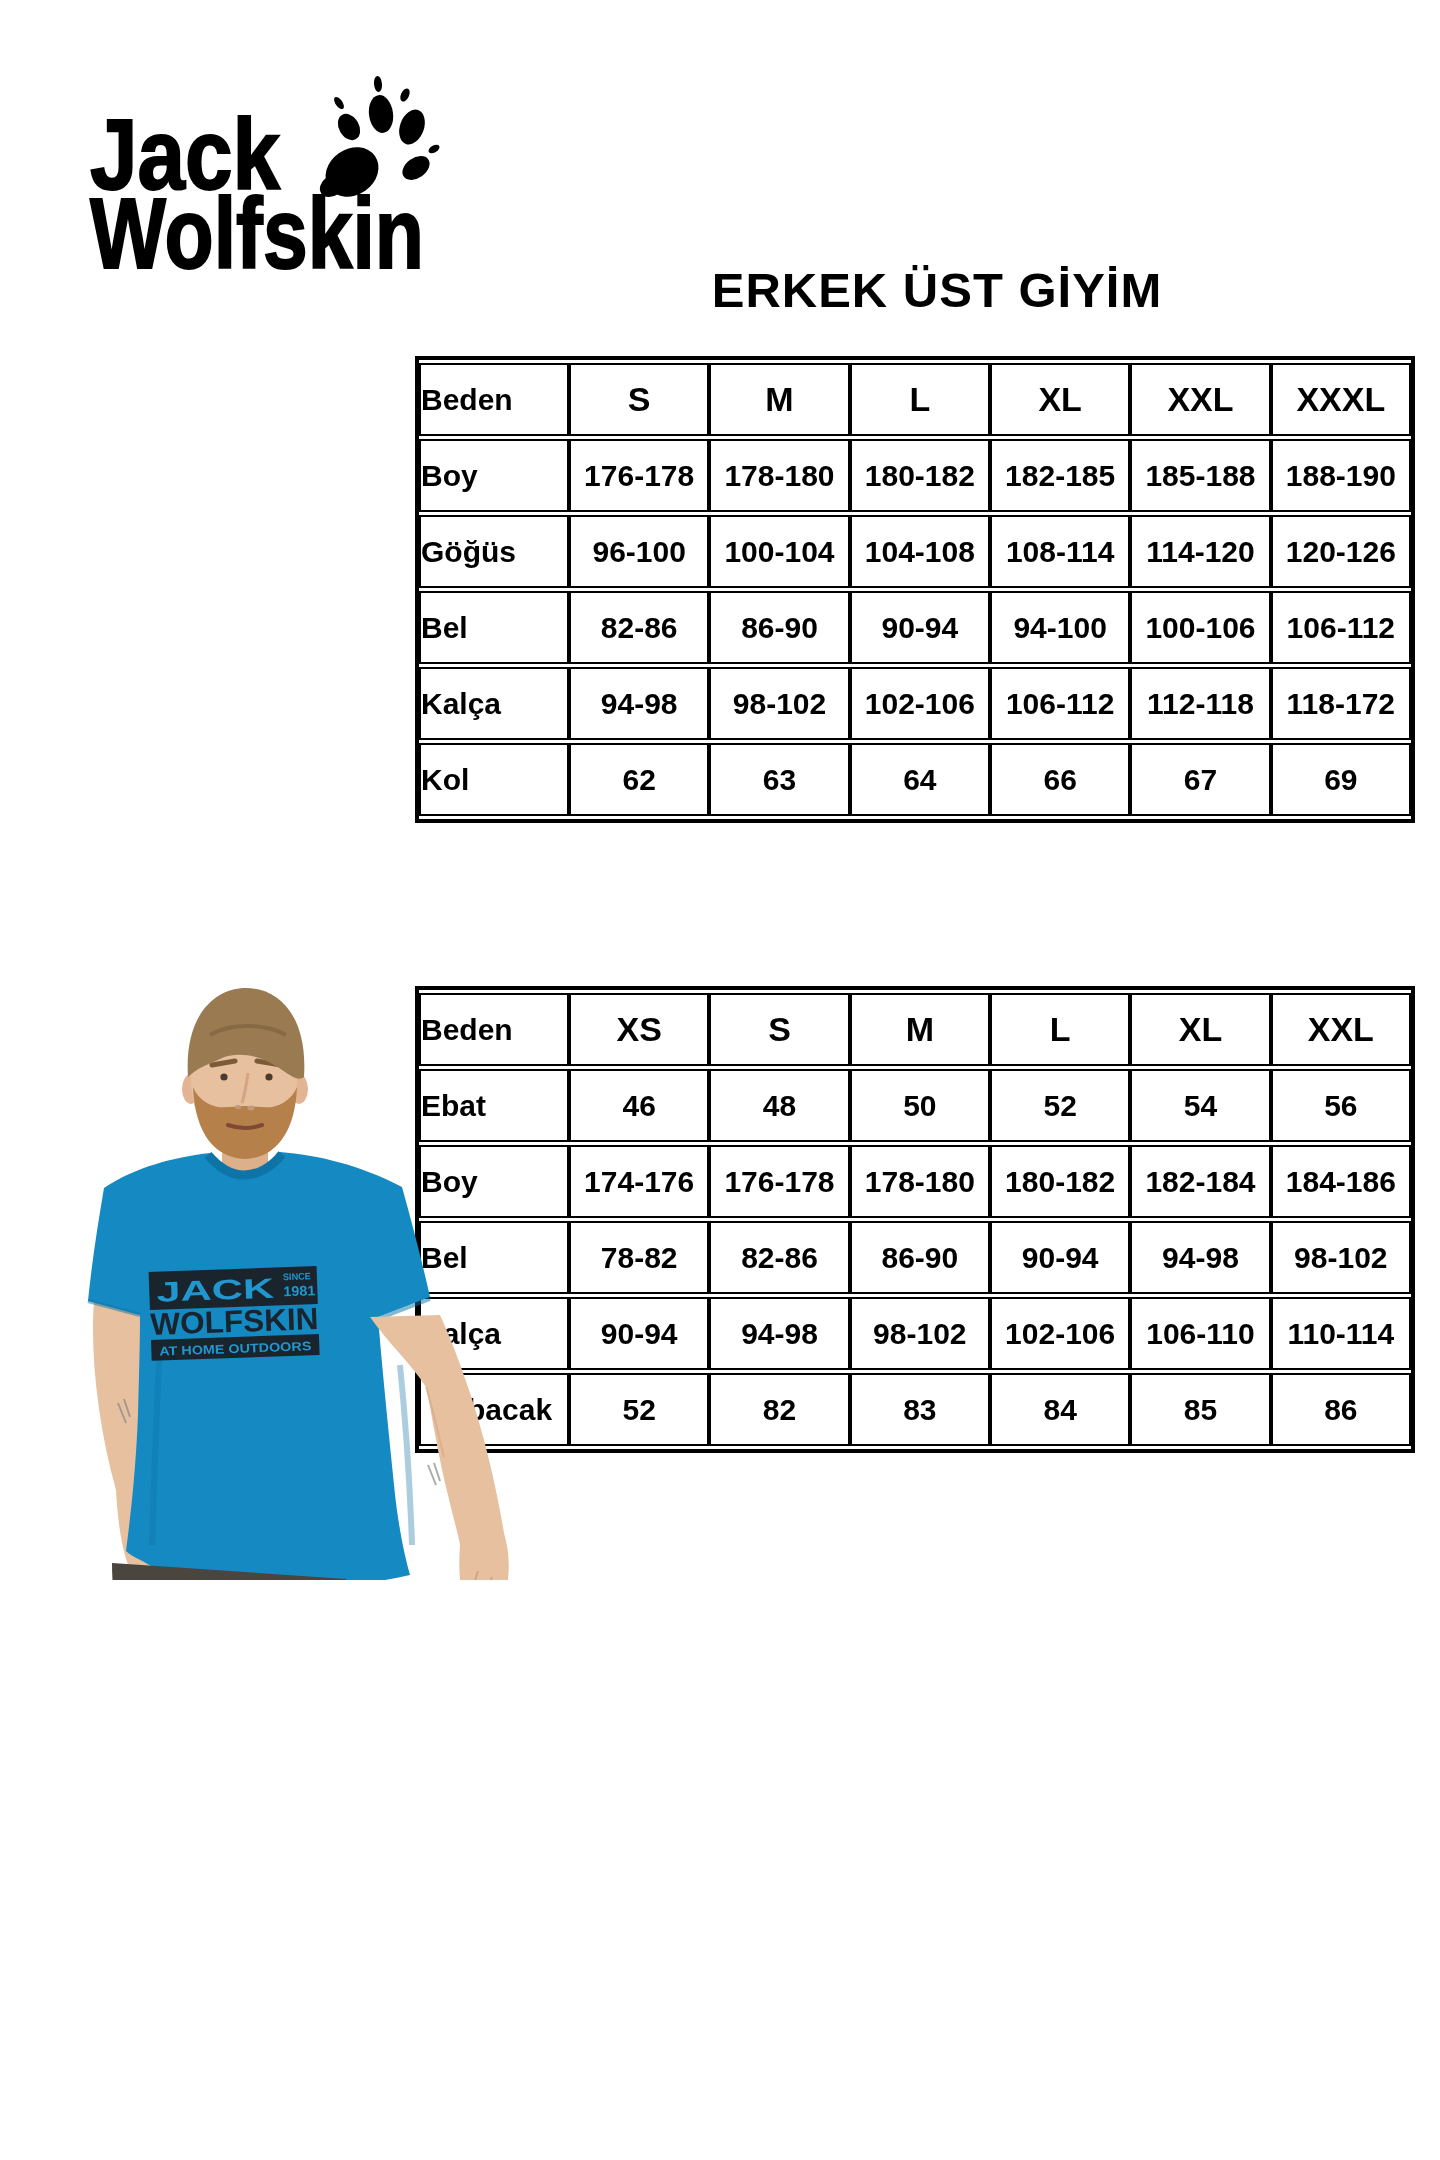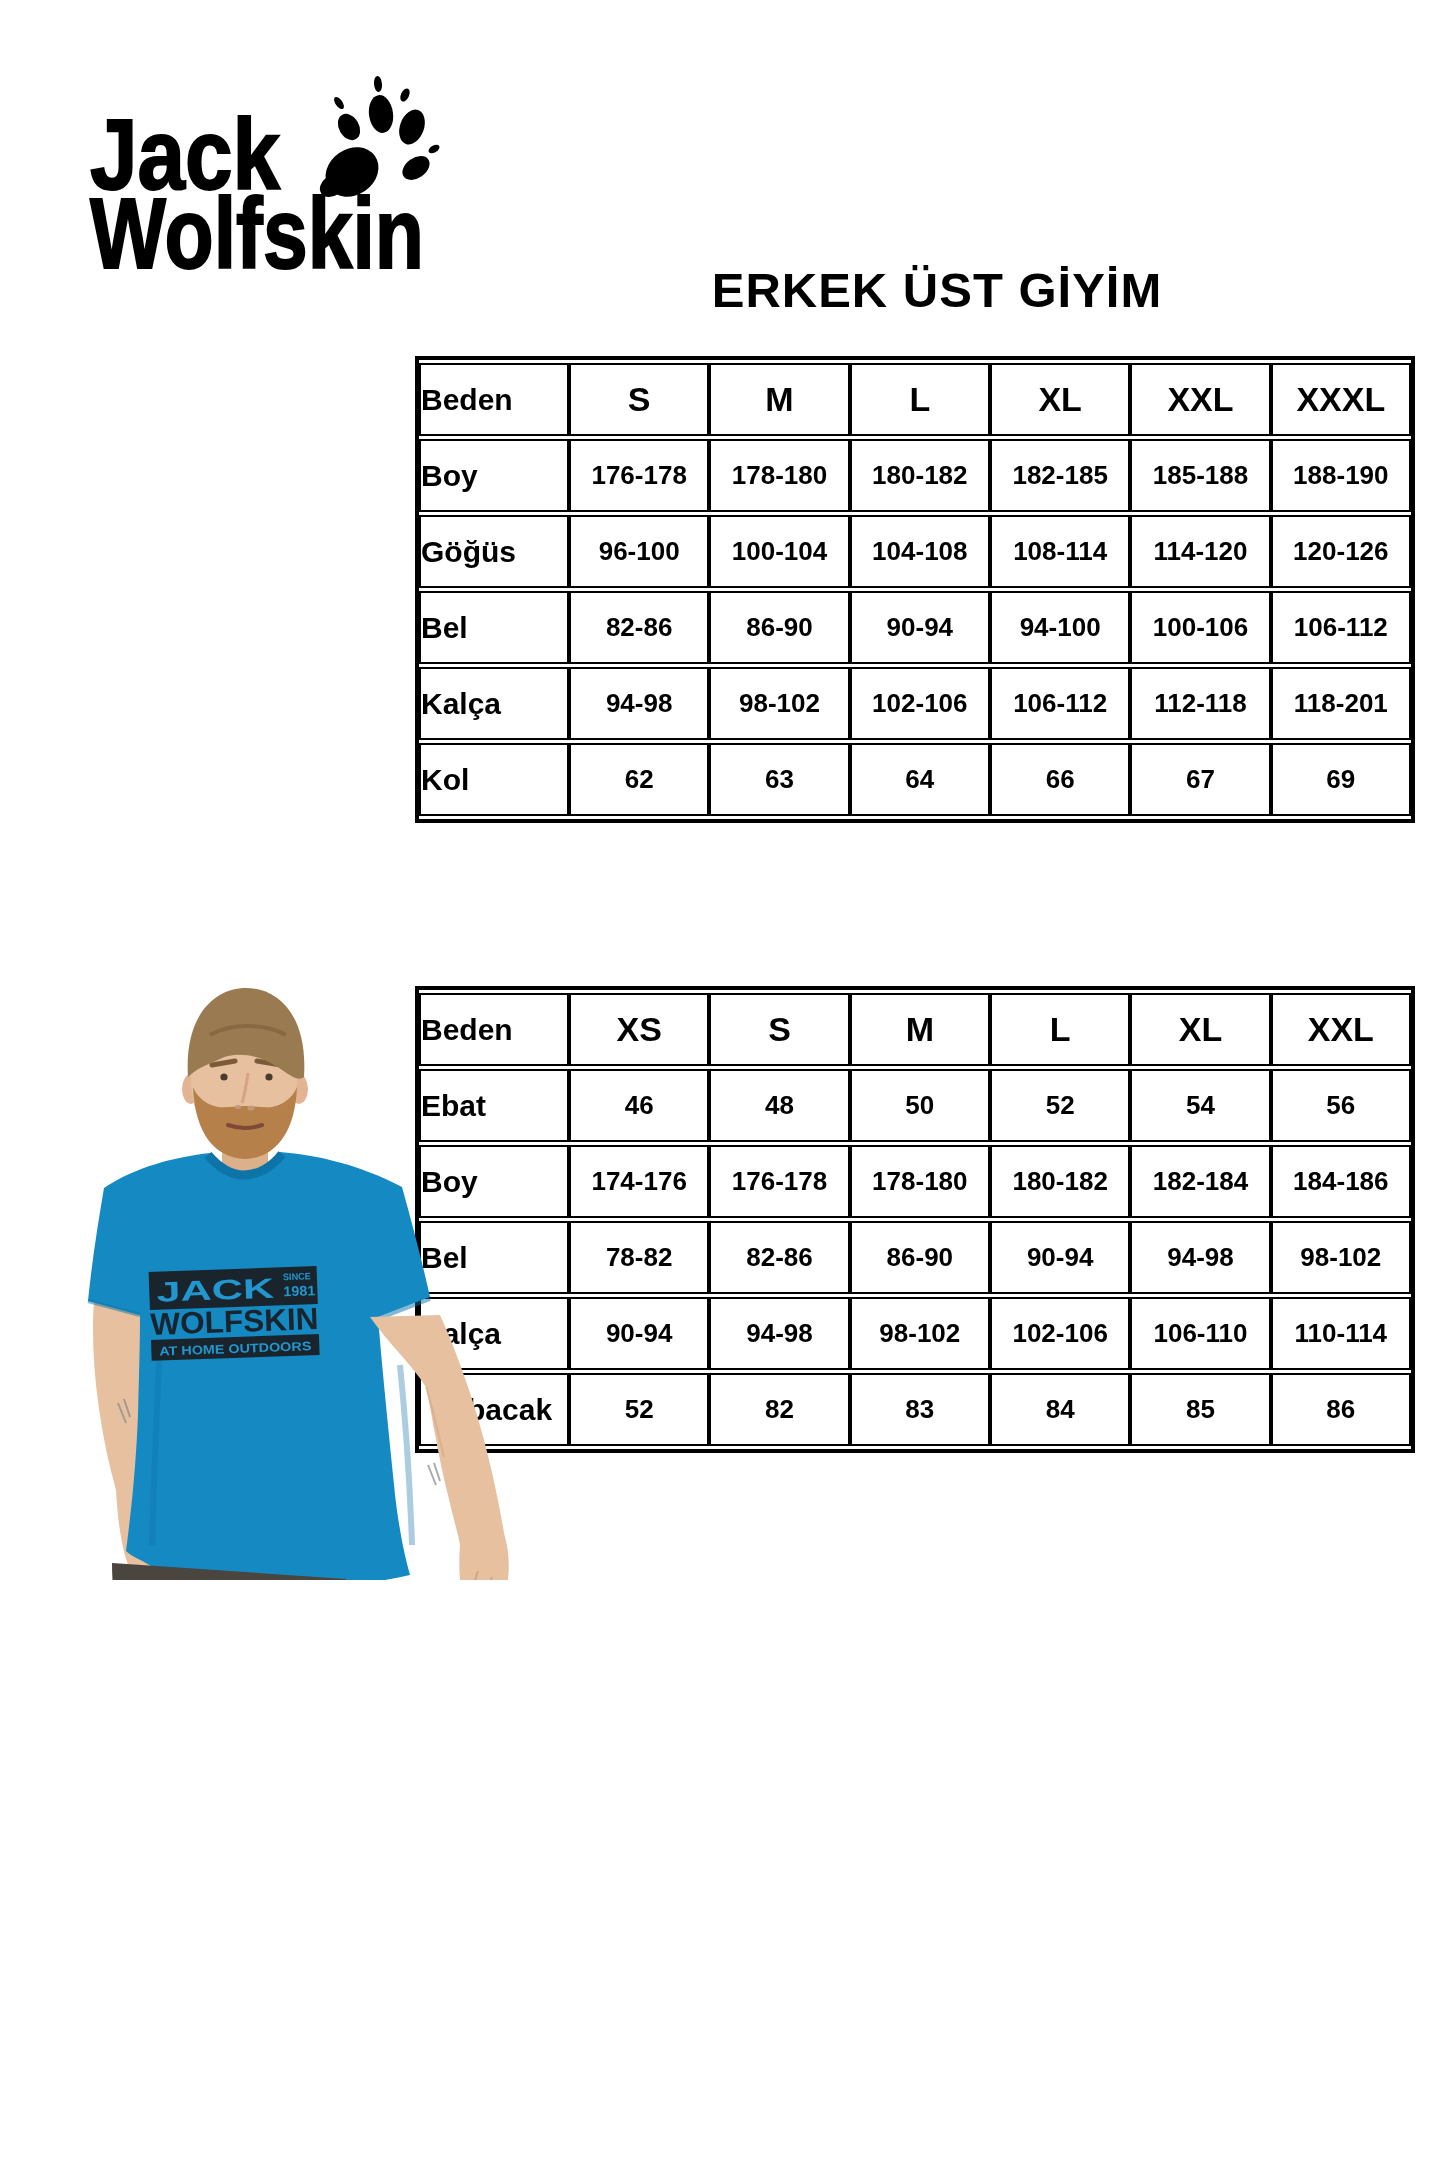--- a/index.html
+++ b/index.html
@@ -11,21 +11,21 @@
   #upper-title{top:262px;}
   #lower-title{top:894px;}
   .size-table{position:absolute;left:415px;width:1000px;border-collapse:separate;
         border-spacing:0 3px;border:4px solid #000;table-layout:fixed;background:#fff;z-index:2;}
   #upper-table{top:356px;}
   #lower-table{top:986px;}
   .size-table th,.size-table td{border:2px solid #000;background:#fff;height:69px;
         font-weight:bold;color:#000;vertical-align:middle;padding:0;}
   .corner-cell,.row-label{font-size:30px;text-align:left;padding-left:22px;}
   .header-cell{font-size:34px;text-align:center;}
-  .value-cell{font-size:26px;text-align:center;}
+  .value-cell{font-size:30px;text-align:center;}
   #lower-table tbody tr:last-child th.row-label{padding-left:46px;}
   #brand-logo{position:absolute;left:60px;top:70px;z-index:3;}
   #model-photo{position:absolute;left:60px;top:985px;z-index:5;}
 </style>
 </head>
 <body>
 
 <div id="page">
 
   <svg id="brand-logo" width="390" height="230" viewBox="0 0 390 230">
@@ -96,21 +96,21 @@
           <td class="value-cell">100-106</td>
           <td class="value-cell">106-112</td>
         </tr>
         <tr>
           <th class="row-label">Kalça</th>
           <td class="value-cell">94-98</td>
           <td class="value-cell">98-102</td>
           <td class="value-cell">102-106</td>
           <td class="value-cell">106-112</td>
           <td class="value-cell">112-118</td>
-          <td class="value-cell">118-201</td>
+          <td class="value-cell">118-172</td>
         </tr>
         <tr>
           <th class="row-label">Kol</th>
           <td class="value-cell">62</td>
           <td class="value-cell">63</td>
           <td class="value-cell">64</td>
           <td class="value-cell">66</td>
           <td class="value-cell">67</td>
           <td class="value-cell">69</td>
         </tr>

